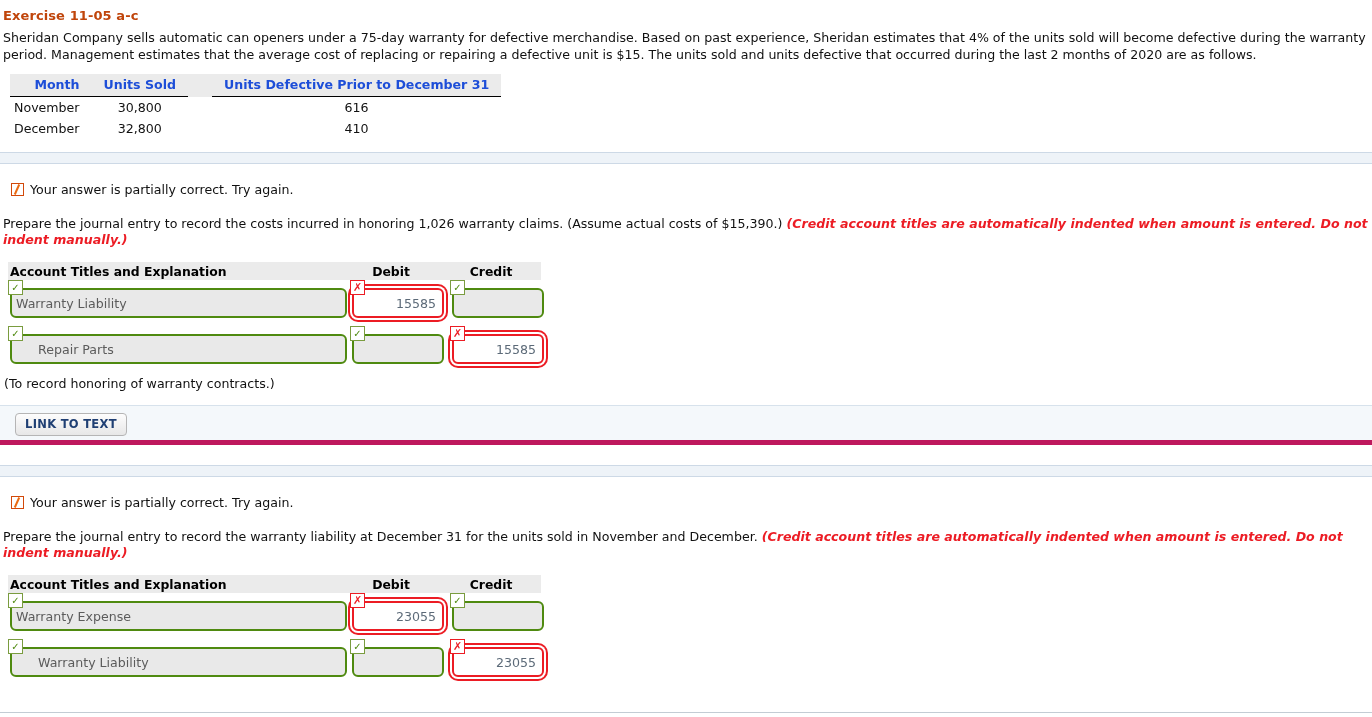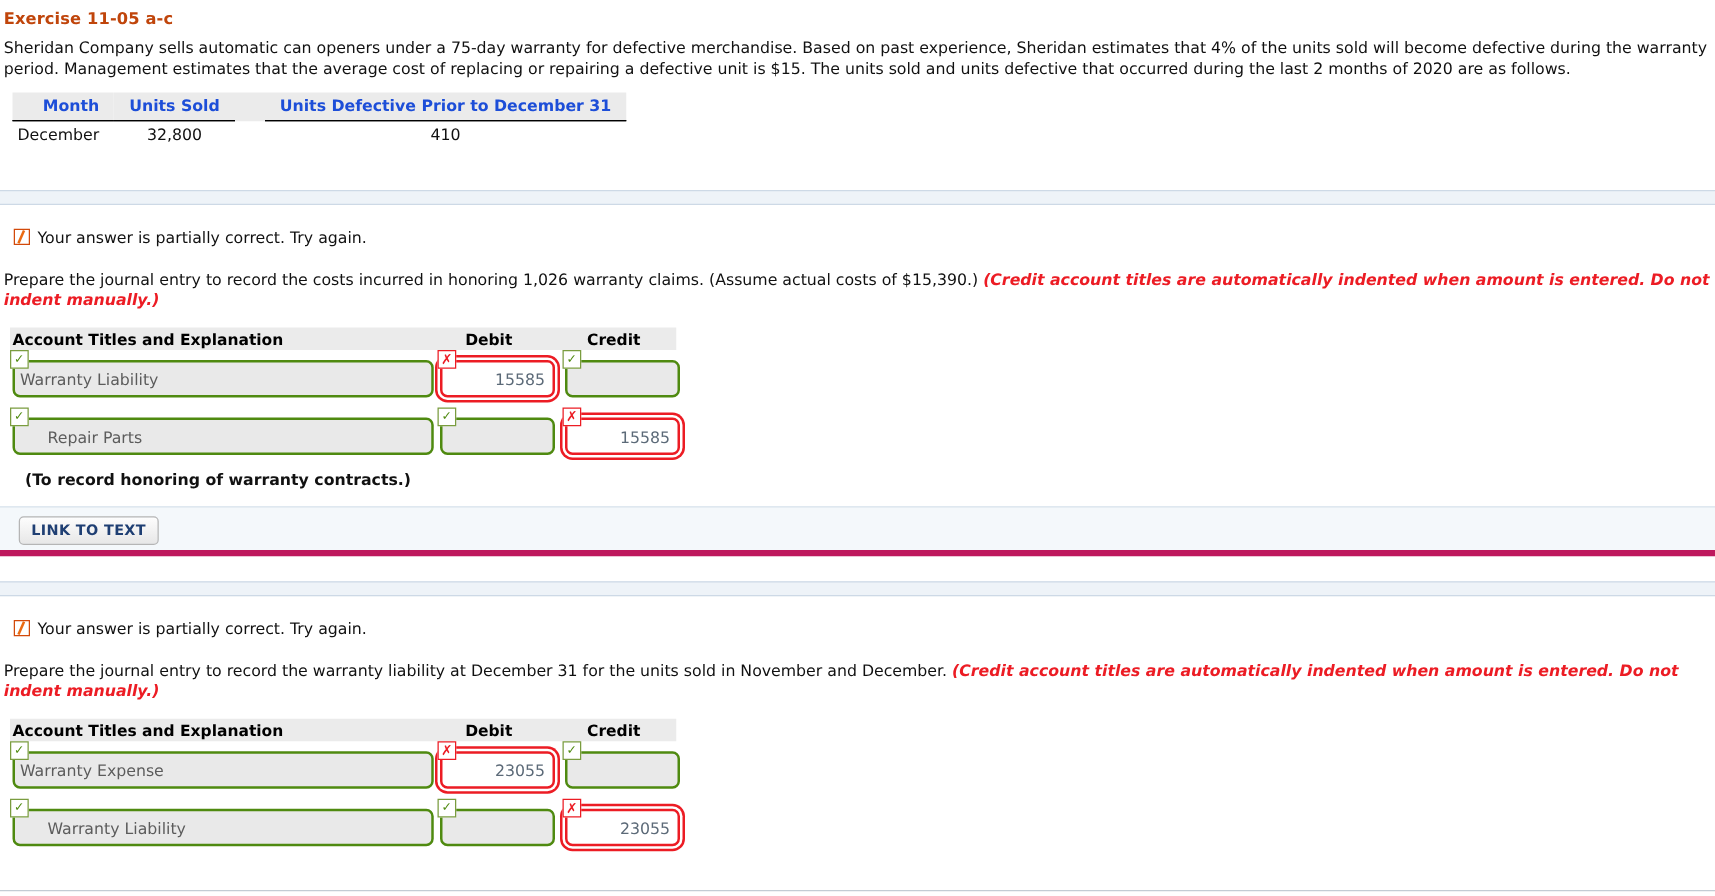--- a/index.html
+++ b/index.html
@@ -155,20 +155,26 @@
     <thead>
       <tr>
         <th>Month</th>
         <th>Units Sold</th>
         <th class="th-gap"></th>
         <th>Units Defective Prior to December 31</th>
       </tr>
     </thead>
     <tbody>
       <tr>
+        <td class="month">November</td>
+        <td>30,800</td>
+        <td></td>
+        <td>616</td>
+      </tr>
+      <tr>
         <td class="month">December</td>
         <td>32,800</td>
         <td></td>
         <td>410</td>
       </tr>
     </tbody>
   </table>
 
   <div class="strip" style="top:152px; height:12px;"></div>
 
@@ -223,21 +229,21 @@
       </div>
       <div class="fw fw-credit">
         <div class="badge bad">
             <span>✗</span>
           </div>
         <div class="field bad amt">15585</div>
       </div>
     </div>
   </div>
 
-  <div class="jnote" style="left:20px; top:376px;font-weight:bold;">(To record honoring of warranty contracts.)</div>
+  <div class="jnote" style="left:4px; top:376px;">(To record honoring of warranty contracts.)</div>
 
   <div class="link-bar" style="top:405px; height:40px;">
     <div class="link-btn">LINK TO TEXT</div>
   </div>
 
   <div class="strip" style="top:465px; height:12px;"></div>
 
   <div class="feedback" style="left:11px; top:495px;">
     <span class="mark"></span><span>Your answer is partially correct.  Try again.</span>
   </div>

